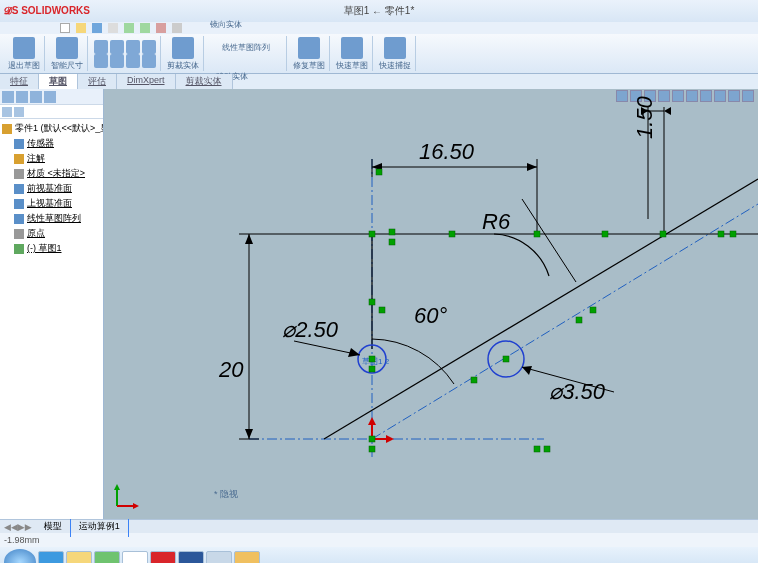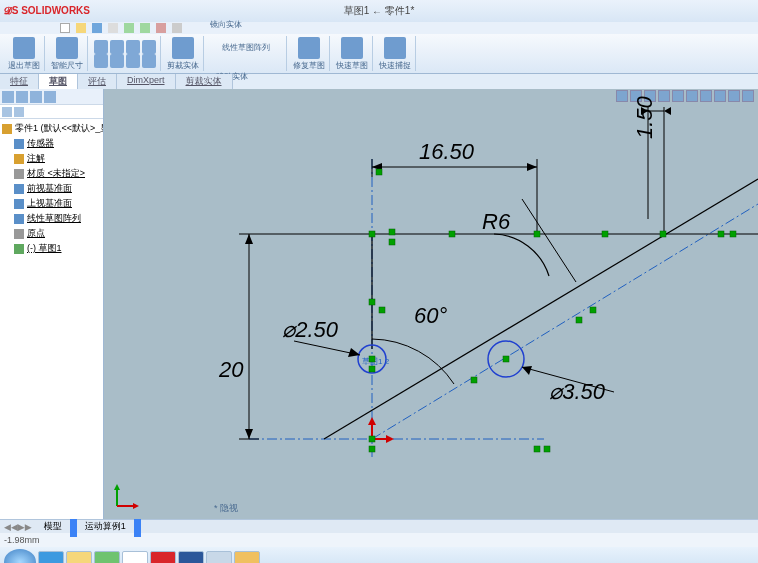--- a/index.html
+++ b/index.html
@@ -31,23 +31,23 @@
 .tree .node.indent { padding-left: 12px; text-decoration: underline; }
 .tree .node .nico.blue { background: #5a8fc8; }
 .tree .node .nico.green { background: #5fa85f; }
 .tree .node .nico.gray { background: #999; }
 .canvas { flex: 1; background: #a9bdc8; position: relative; }
 .viewtoolbar { position: absolute; top: 0; right: 4px; height: 14px; display: flex; gap: 2px; align-items: center; }
 .viewtoolbar .vico { width: 12px; height: 12px; background: #7da5cf; border: 1px solid #88a; }
 .sketch { position: absolute; inset: 0; }
 .dim { font-family: Arial; font-size: 22px; fill: #000; font-style: italic; }
 .triad { position: absolute; bottom: 8px; left: 8px; width: 30px; height: 30px; }
-.coordlabel { position: absolute; bottom: 4px; left: 110px; font-size: 9px; color: #4a6b90; }
+.coordlabel { position: absolute; bottom: 18px; left: 110px; font-size: 9px; color: #4a6b90; }
 .bottomtabs { height: 14px; background: #dfe9f4; display: flex; font-size: 9px; align-items: center; border-top: 1px solid #b0c5dc; }
-.bottomtabs .btab { padding: 4px 8px; border-right: 7px solid #3b82f6; }
+.bottomtabs .btab { padding: 4px 8px; border-right: 1px solid #3b82f6; }
 .bottomtabs .arrows { color: #888; padding: 0 4px; }
 .status { height: 14px; background: #eef4fb; font-size: 9px; color: #555; display: flex; align-items: center; padding: 0 4px; justify-content: space-between; }
 .taskbar { height: 30px; background: linear-gradient(#e8f2fc,#c9def2); display: flex; align-items: center; gap: 2px; padding: 0 4px; }
 .taskbar .start { width: 32px; height: 26px; border-radius: 50%; background: radial-gradient(#a6d8ff,#3d7fc3); }
 .taskbar .tico { width: 26px; height: 22px; background: #fff; border: 1px solid #a8c0d8; border-radius: 2px; }
 .sq { fill: #00a000; stroke: #006000; stroke-width: 0.5; }
 </style>
 </head>
 <body>
 

